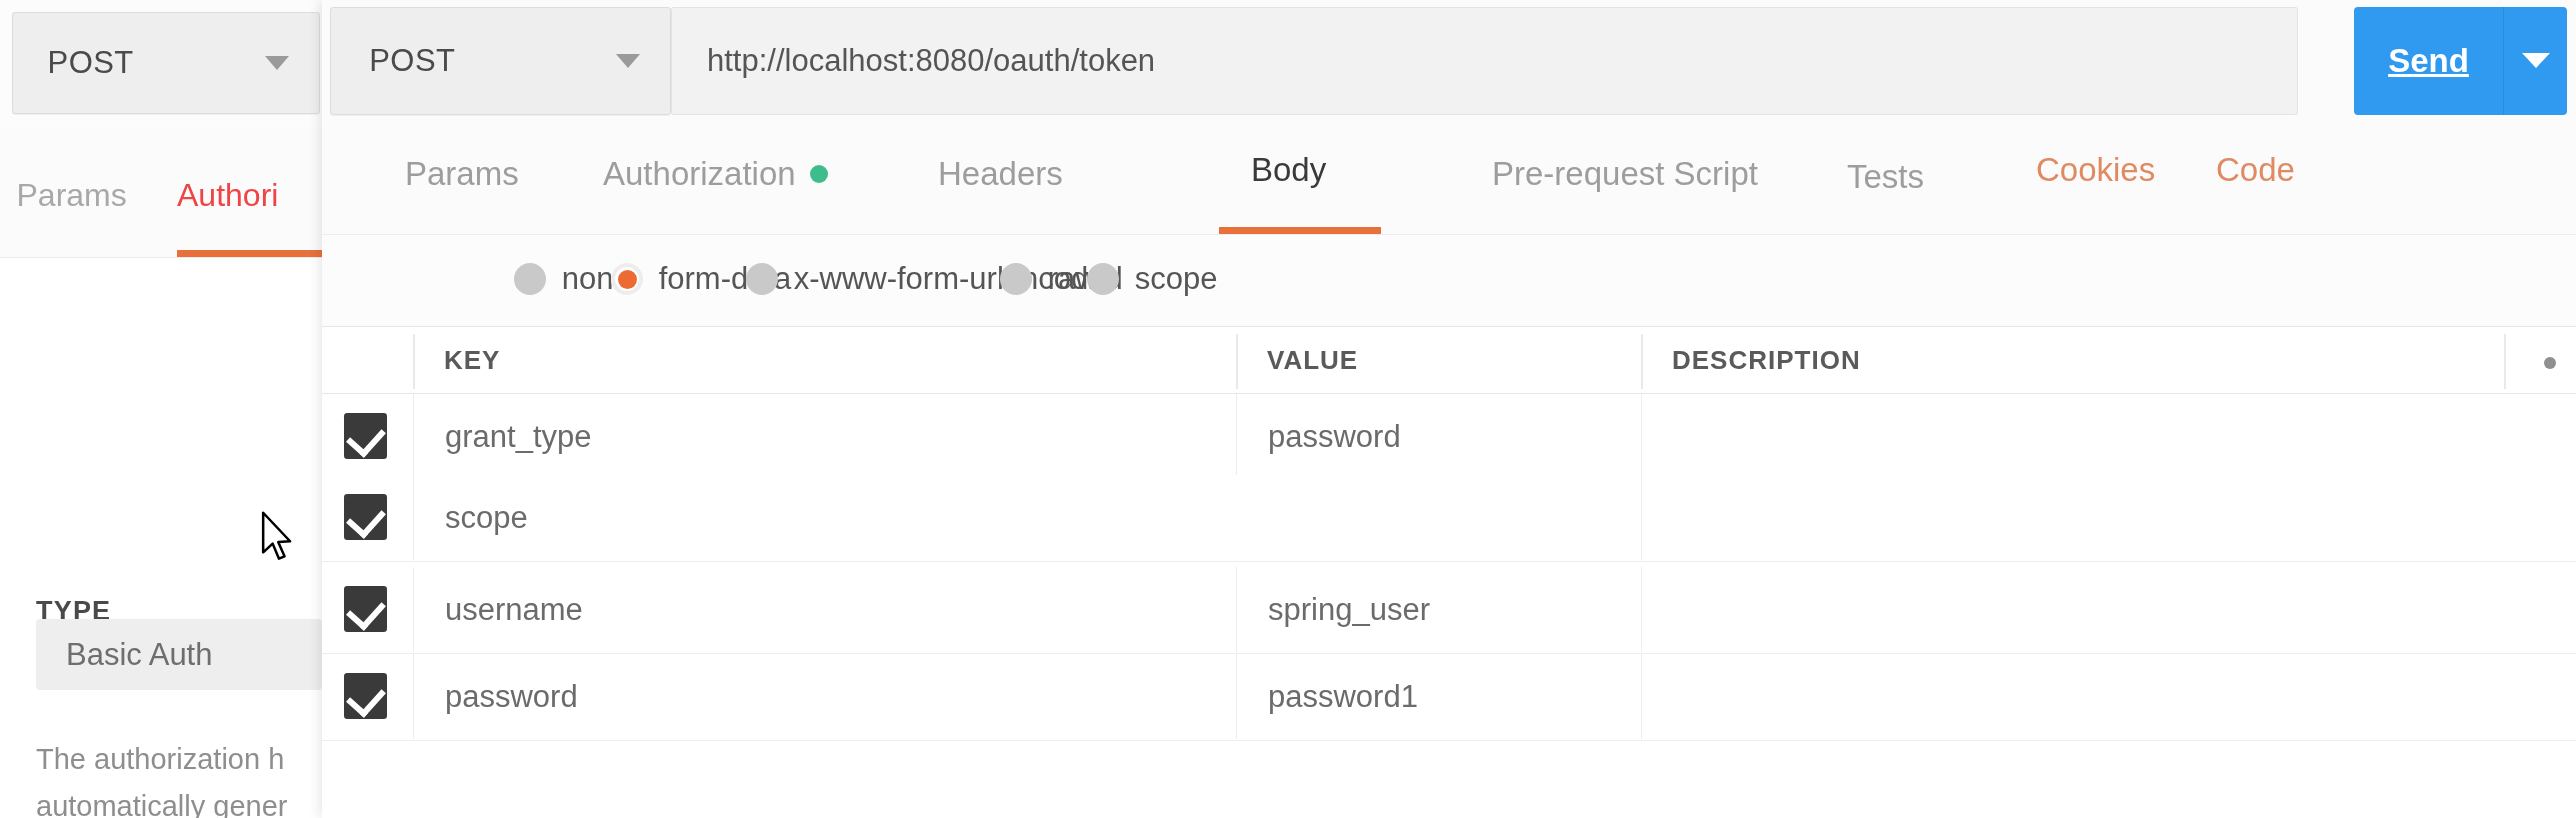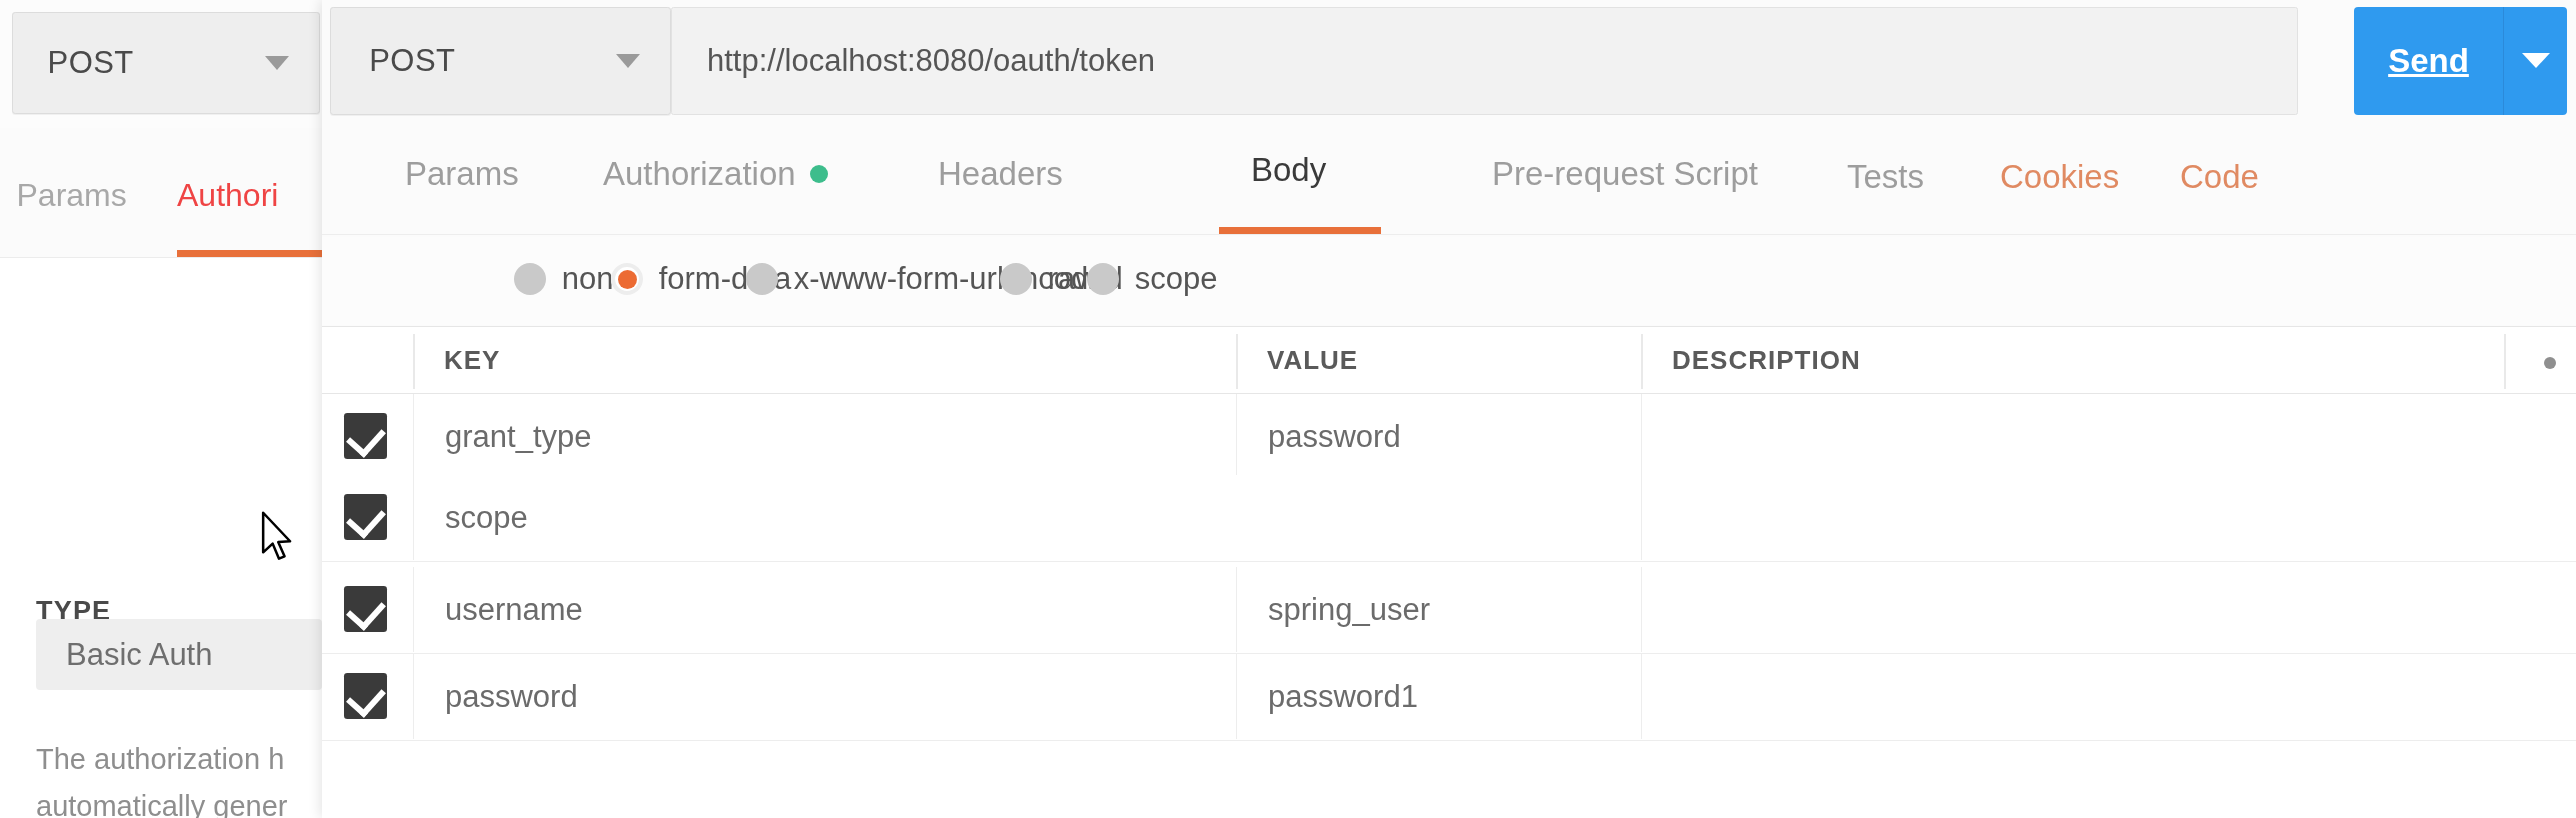--- a/index.html
+++ b/index.html
@@ -91,21 +91,21 @@
     background: #fbfbfb; border-bottom: 1.7px solid #ededed;
   }
   .fg-tab {
     position: absolute; top: 15px; display: flex; align-items: center; gap: 14px;
     font-size: 33px; color: #9d9d9d; white-space: nowrap; height: 45px;
   }
   .fg-tab.active { color: #3a3a3a; }
   .dot { width: 18px; height: 18px; border-radius: 50%; background: #3dbd8c; display: block; }
   .fg-underline { position: absolute; height: 7.4px; background: #e8703a; bottom: 0; }
   .link-right {
-    position: absolute; top: 22px; font-size: 33px; color: #e08a62; white-space: nowrap;
+    position: absolute; top: 15px; font-size: 33px; color: #e08a62; white-space: nowrap; margin-left: 36px;
   }
 
   .radio-row { position: absolute; left: 0; top: 237px; width: 2254px; height: 88px; background: #fcfcfc; }
   .radio-opt {
     position: absolute; top: 18px; display: flex; align-items: center; gap: 15.7px;
     font-size: 31px; color: #555555; white-space: nowrap; height: 48px;
   }
   .radio-mark {
     width: 32px; height: 32px; border-radius: 50%; background: #c9c9c9;
     display: flex; align-items: center; justify-content: center; flex: none;

